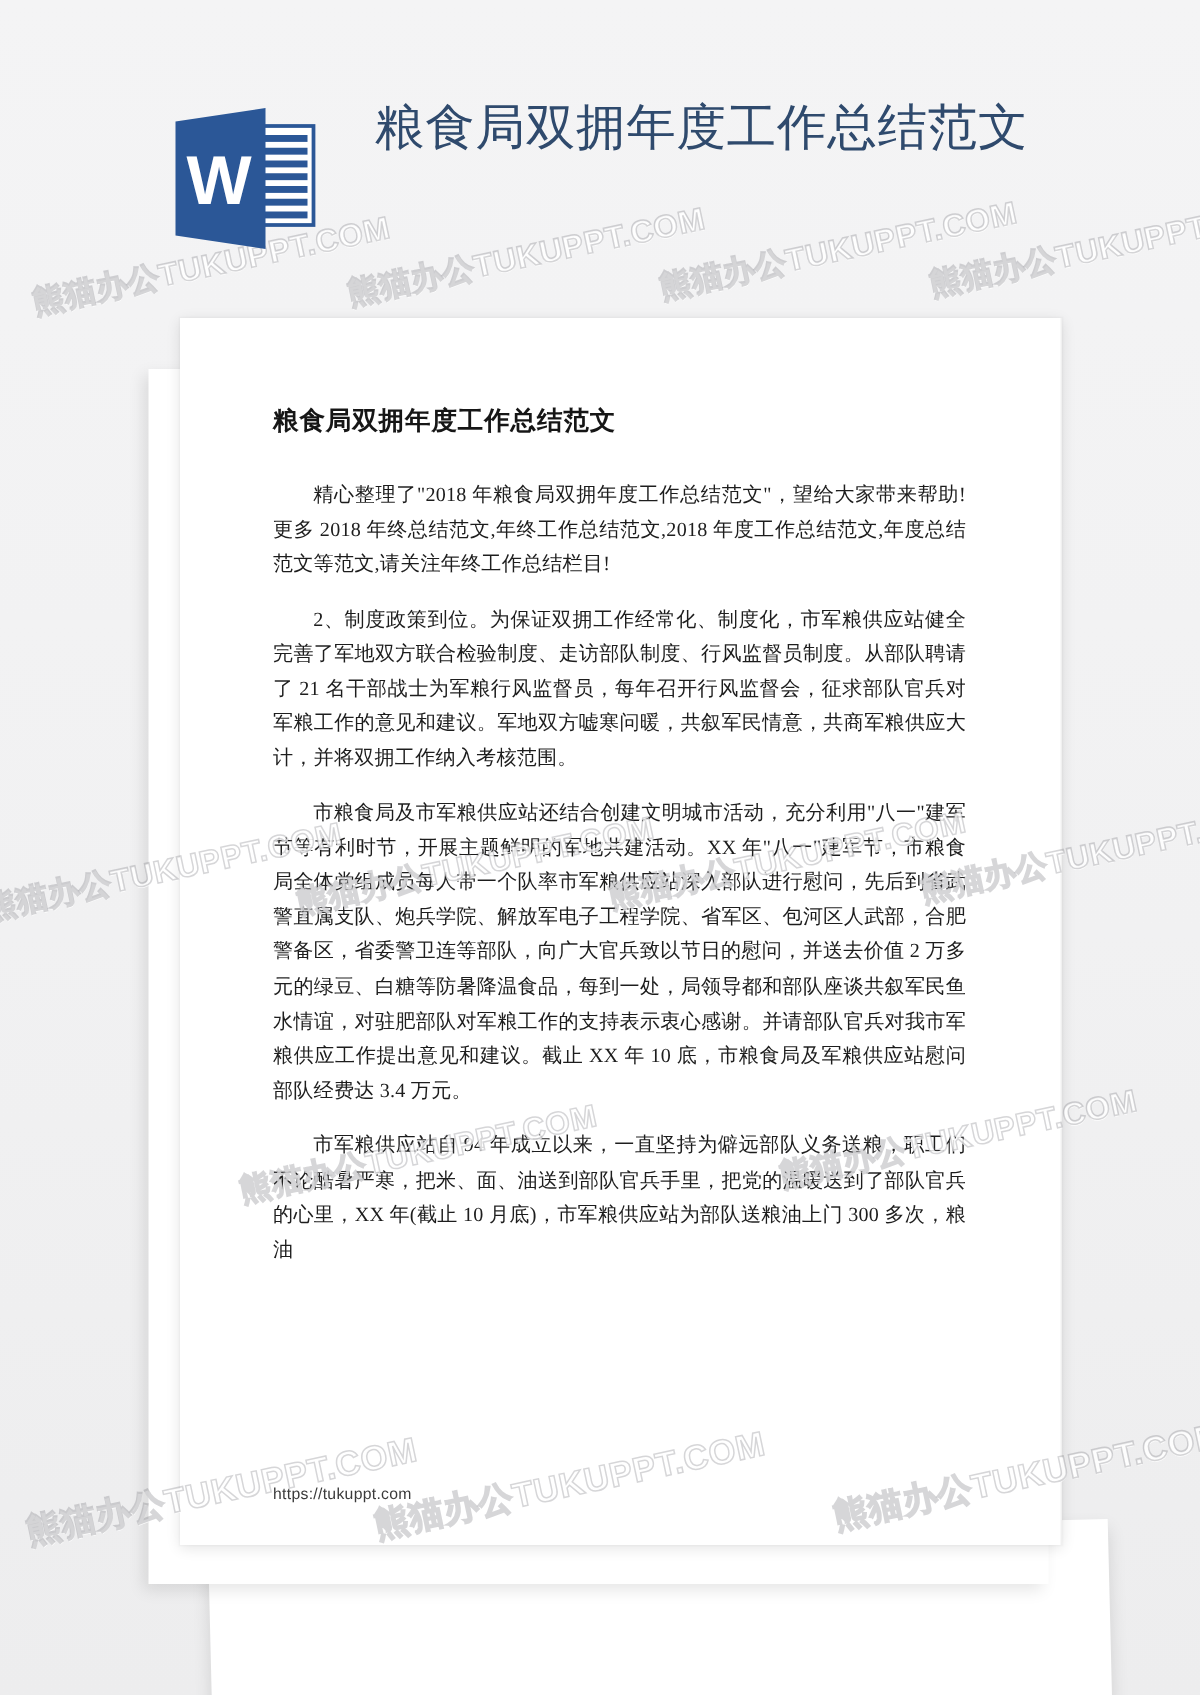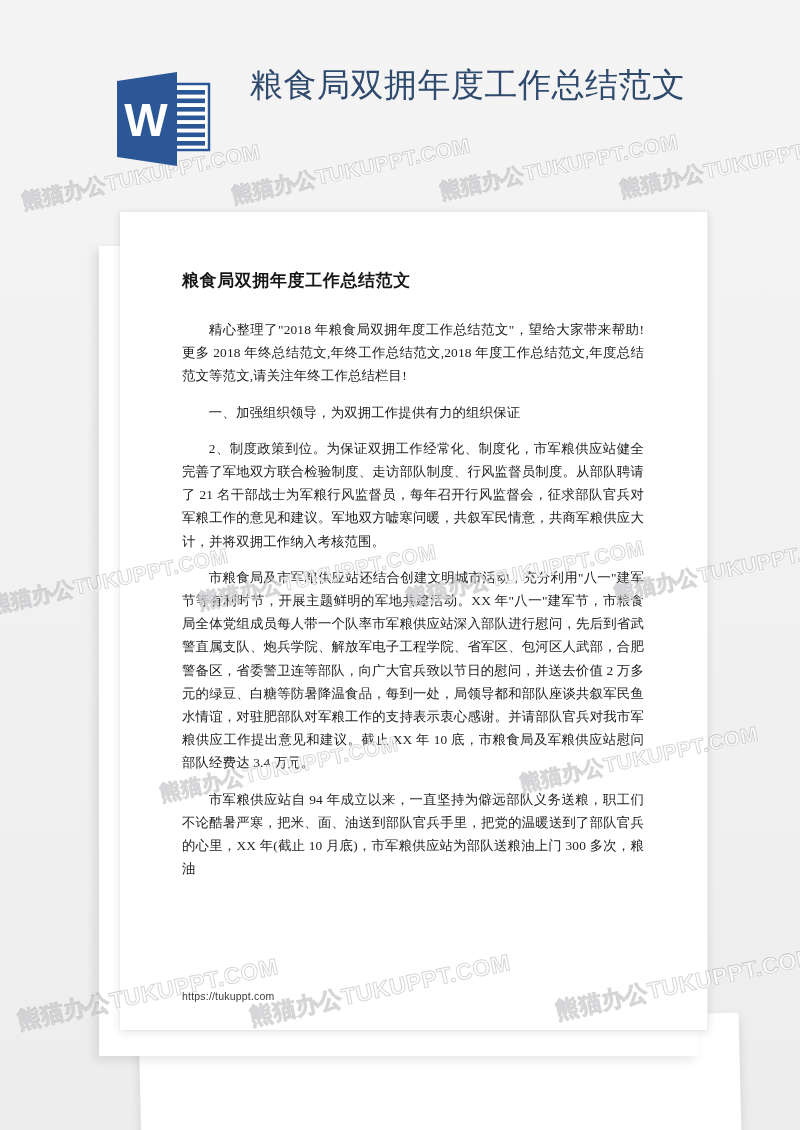--- a/index.html
+++ b/index.html
@@ -190,21 +190,20 @@
 
   <div class="sheet sheet-front">
     <div class="page-edge"></div>
 
     <div class="doc">
 
       <h1 class="doc-title">粮食局双拥年度工作总结范文</h1>
 
       <p class="p indent">精心整理了"2018 年粮食局双拥年度工作总结范文"，望给大家带来帮助!更多 2018 年终总结范文,年终工作总结范文,2018 年度工作总结范文,年度总结范文等范文,请关注年终工作总结栏目!</p>
 
-      <p class="p heading">一、加强组织领导，为双拥工作提供有力的组织保证</p>
 
 
 
       <p class="p indent">2、制度政策到位。为保证双拥工作经常化、制度化，市军粮供应站健全完善了军地双方联合检验制度、走访部队制度、行风监督员制度。从部队聘请了 21 名干部战士为军粮行风监督员，每年召开行风监督会，征求部队官兵对军粮工作的意见和建议。军地双方嘘寒问暖，共叙军民情意，共商军粮供应大计，并将双拥工作纳入考核范围。</p>
 
 
 
       <p class="p indent">市粮食局及市军粮供应站还结合创建文明城市活动，充分利用"八一"建军节等有利时节，开展主题鲜明的军地共建活动。XX 年"八一"建军节，市粮食局全体党组成员每人带一个队率市军粮供应站深入部队进行慰问，先后到省武警直属支队、炮兵学院、解放军电子工程学院、省军区、包河区人武部，合肥警备区，省委警卫连等部队，向广大官兵致以节日的慰问，并送去价值 2 万多元的绿豆、白糖等防暑降温食品，每到一处，局领导都和部队座谈共叙军民鱼水情谊，对驻肥部队对军粮工作的支持表示衷心感谢。并请部队官兵对我市军粮供应工作提出意见和建议。截止 XX 年 10 底，市粮食局及军粮供应站慰问部队经费达 3.4 万元。</p>
 
       <p class="p indent">市军粮供应站自 94 年成立以来，一直坚持为僻远部队义务送粮，职工们不论酷暑严寒，把米、面、油送到部队官兵手里，把党的温暖送到了部队官兵的心里，XX 年(截止 10 月底)，市军粮供应站为部队送粮油上门 300 多次，粮油</p>

